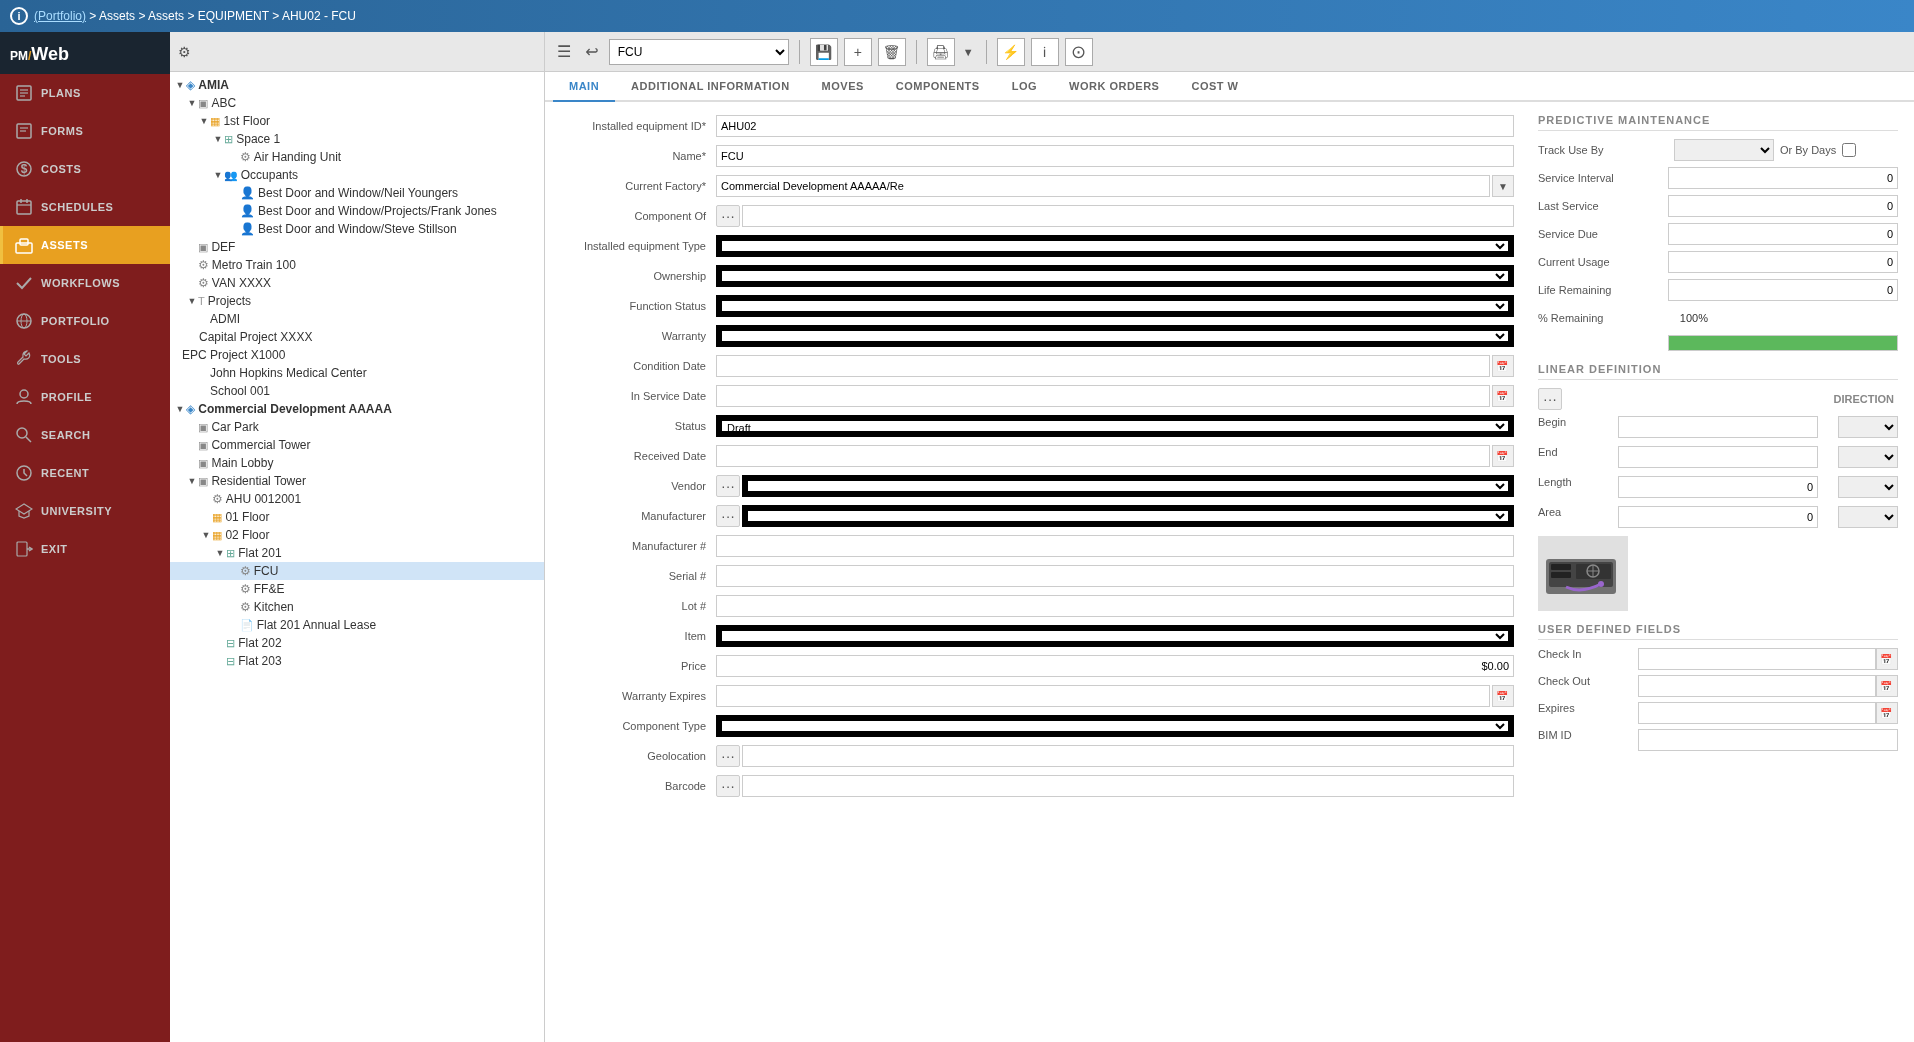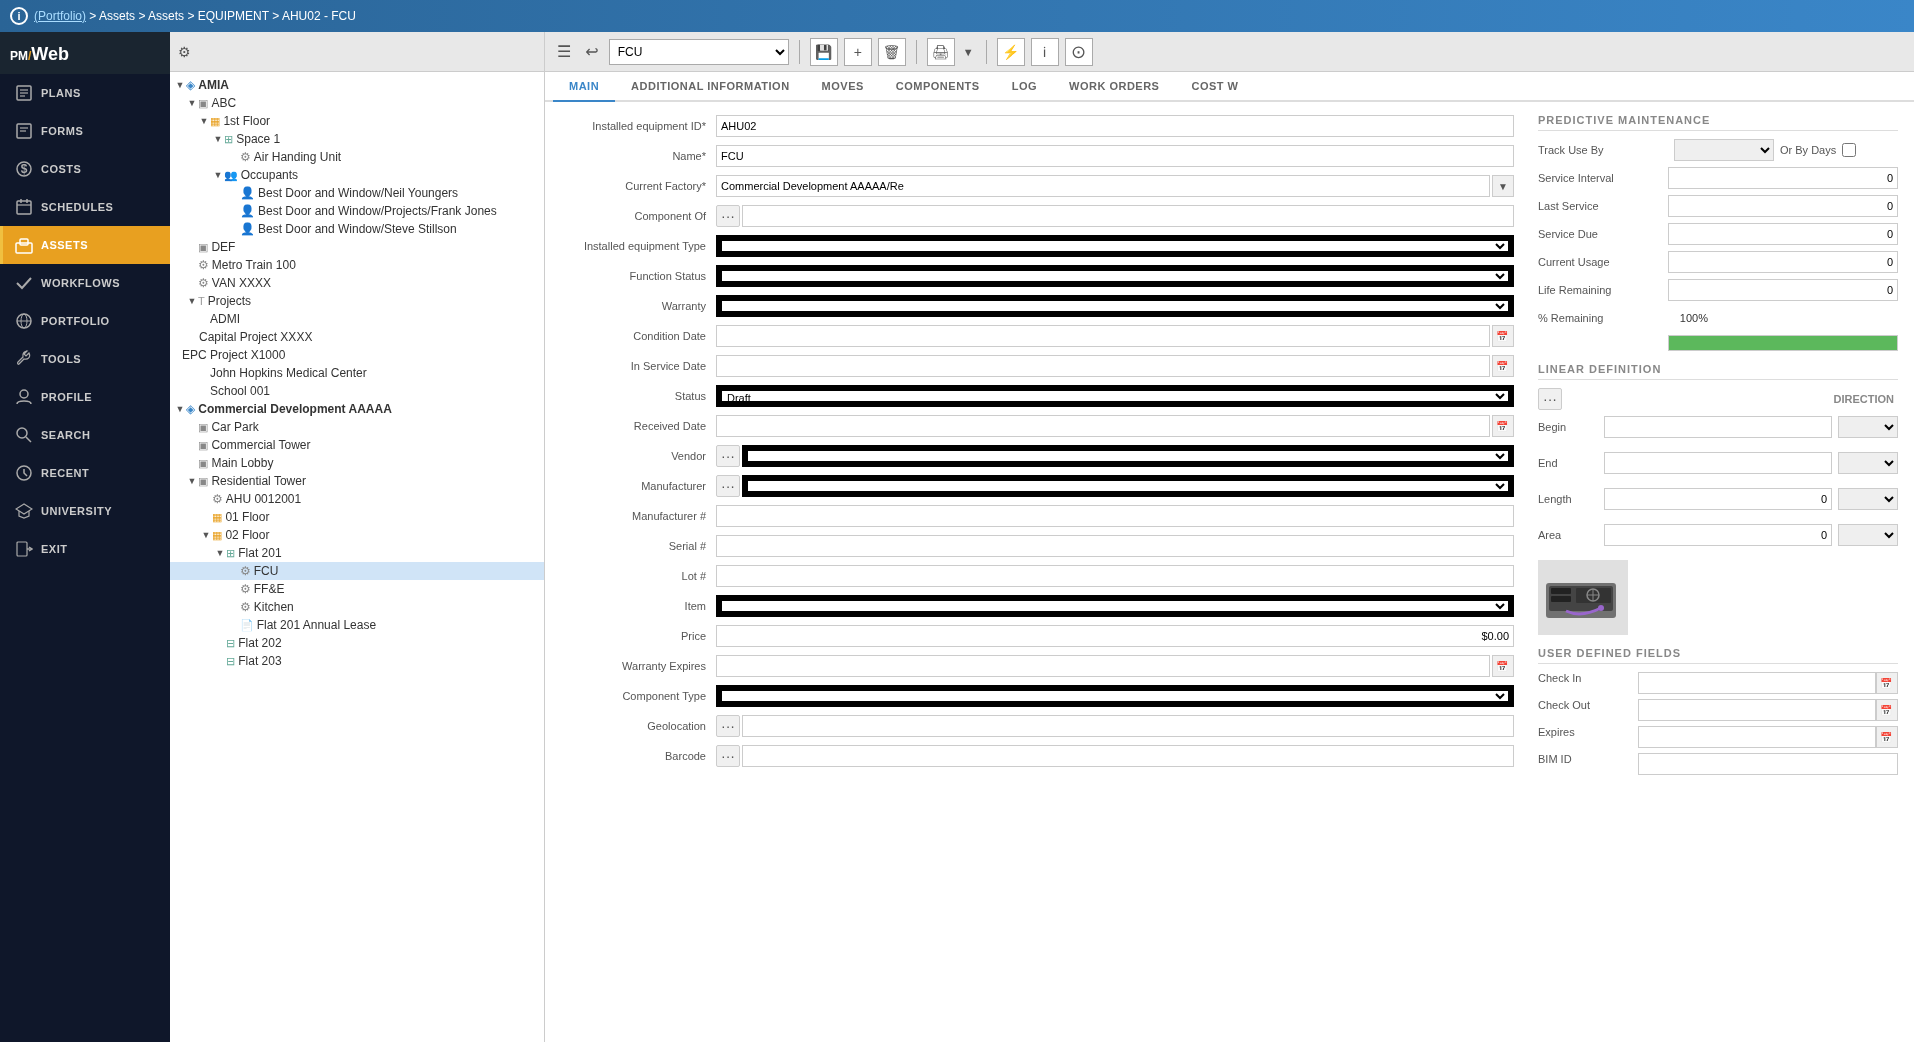--- a/index.html
+++ b/index.html
@@ -22,21 +22,21 @@
       display: flex; align-items: center; justify-content: center;
       font-weight: bold; font-size: 11px;
     }
 
     
     .main-layout { display: flex; height: calc(1042px - 32px); }
 
     
     .left-sidebar {
       width: 170px;
-      background: #0f172a;
+      background: #7f1d1d;
       display: flex;
       flex-direction: column;
       color: white;
       flex-shrink: 0;
     }
     .logo-area {
       padding: 8px 10px;
       background: #1a2530;
       display: flex; align-items: center; gap: 6px;
     }
@@ -236,21 +236,21 @@
     .track-row {
       display: flex; align-items: center; gap: 6px; margin-bottom: 6px;
     }
     .track-label { width: 130px; font-size: 11px; color: #555; flex-shrink: 0; }
     .track-select { width: 100px; height: 22px; border: 1px solid #ccc; font-size: 11px; }
     .track-or { font-size: 11px; color: #555; }
     .track-checkbox { width: 14px; height: 14px; }
 
     
     .direction-row {
-      display: flex; align-items: center; gap: 6px; margin-bottom: 14px;
+      display: flex; gap: 20px; margin-bottom: 8px;
     }
     .direction-label { width: 60px; font-size: 11px; color: #555; flex-shrink: 0; }
     .direction-input { flex: 1; height: 22px; border: 1px solid #ccc; font-size: 11px; padding: 0 4px; }
     .direction-select { width: 60px; height: 22px; border: 1px solid #ccc; font-size: 11px; }
 
     
     .udf-row {
       display: flex; margin-bottom: 5px;
     }
     .udf-label { width: 100px; font-size: 11px; color: #555; flex-shrink: 0; }
@@ -680,20 +680,24 @@
           <input class="form-input" type="text" value="" style="margin-left: 2px;">
         </div>
 
         <div class="form-row">
           <span class="form-label">Installed equipment Type</span>
           <div class="form-input-with-btn">
             <select class="form-select"><option value=""></option></select>
           </div>
         </div>
 
+        <div class="form-row">
+          <span class="form-label">Ownership</span>
+          <select class="form-select"><option value=""></option></select>
+        </div>
 
         <div class="form-row">
           <span class="form-label">Function Status</span>
           <select class="form-select"><option value=""></option></select>
         </div>
 
         <div class="form-row">
           <span class="form-label">Warranty</span>
           <select class="form-select"><option value=""></option></select>
         </div>

